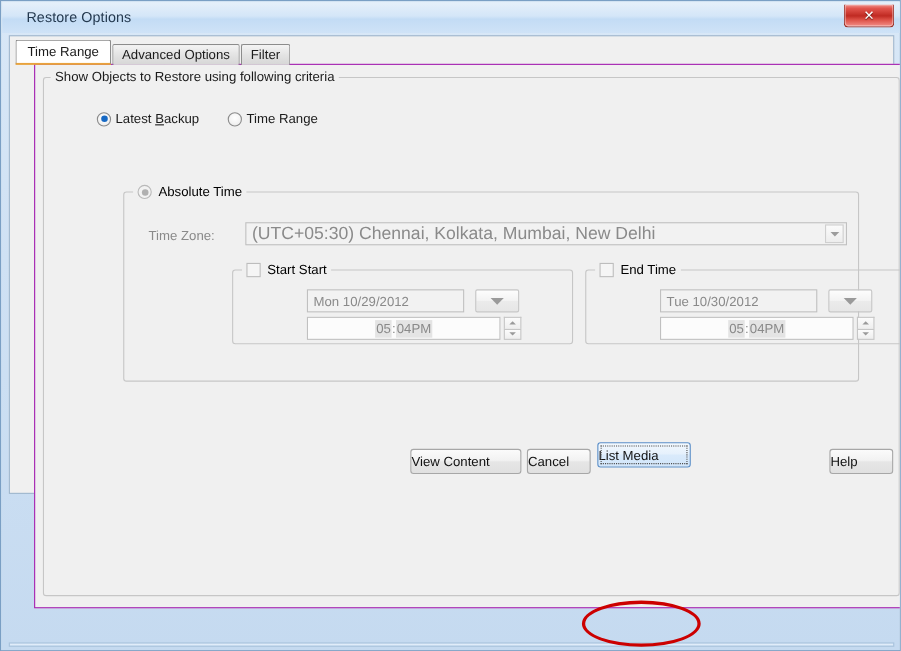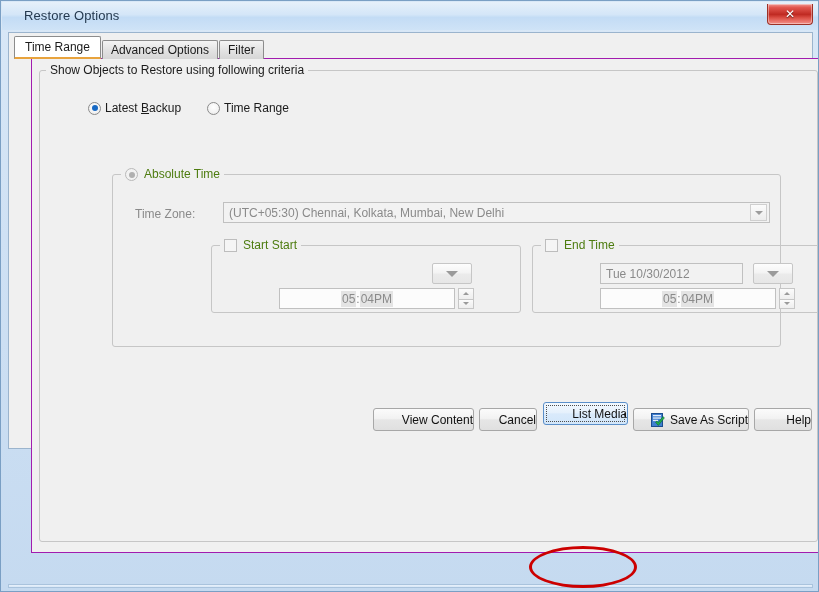--- a/index.html
+++ b/index.html
@@ -180,21 +180,21 @@
     border-radius: 50%;
     background: #1769c4;
   }
   .radio.disabled {
     border-color: #b9b9b9;
     background: #f2f2f2;
   }
   .radio.disabled.checked::after { background: #b0b0b0; }
 
   .radio-label { margin-left: 4px; font-size: 12px; color: #1b1b1b; white-space: nowrap; }
-  .radio-label.disabled { color: #4d7c0f; text-align: right; }
+  .radio-label.disabled { color: #000000; text-align: right; }
   .radio-label u { text-decoration: underline; }
 
   
   .checkbox {
     width: 13px; height: 13px;
     border: 1px solid #bdbdbd;
     background: #f5f5f5;
     box-sizing: border-box;
     flex: 0 0 auto;
   }
@@ -254,21 +254,21 @@
     box-sizing: border-box;
     border: 1px solid #c0c0c0;
     background: #f2f2f2;
     height: 21px;
     display: flex;
     align-items: center;
   }
   .combo .combo-text {
     flex: 1 1 auto;
     padding: 0 5px;
-    font-size: 12px;
+    font-size: 16px;
     color: #8a8a8a;
     white-space: nowrap;
     overflow: hidden;
   }
   .combo .combo-btn {
     width: 17px;
     height: 17px;
     margin-right: 2px;
     border: 1px solid #cfcfcf;
     background: linear-gradient(to bottom, #fbfbfb, #ededed);
@@ -369,21 +369,21 @@
     position: absolute;
     height: 23px;
     box-sizing: border-box;
     border: 1px solid #a7a7a7;
     border-radius: 3px;
     background: linear-gradient(to bottom, #fbfbfb 0%, #f2f2f2 45%, #e6e6e6 52%, #e0e0e0 100%);
     font-size: 12px;
     color: #111111;
     display: flex;
     align-items: center;
-    justify-content: flex-end;
+    justify-content: flex-start;
     gap: 5px;
     white-space: nowrap;
     font-family: "Liberation Sans", sans-serif;
   }
   .btn.focused {
     border: 1px solid #5b8fc9;
     background: linear-gradient(to bottom, #f2f8fe 0%, #e6f1fc 45%, #d9eafb 52%, #d2e6fa 100%);
   }
   .btn.focused .focus-ring {
     position: absolute;
@@ -476,20 +476,21 @@
             <span class="combo-btn">
                 <span class="arrow-down"></span>
               </span>
           </div>
 
           <div class="groupbox" id="start-group">
             <div class="legend">
               <span class="checkbox"></span>
               <span class="radio-label disabled" style="margin-left:1px;">Start Start</span>
             </div>
+            <div class="field" style="left:67px; top:17px; width:143px;">Mon 10/29/2012</div>
             <div class="dropbtn" style="left:220px; top:17px;">
               <span class="arrow-down"></span>
             </div>
             <div class="timefield" style="left:67px; top:42px; width:176px;">
               <span class="seg-sel">05</span>
               <span class="seg">:</span>
               <span class="seg-sel">04PM</span>
             </div>
             <div class="spinner" style="left:246px; top:42px;">
               <div>
@@ -534,32 +535,20 @@
       <div class="btn" style="left:364px; top:8px; width:101px;">
         <span>View Content</span>
       </div>
       <div class="btn" style="left:470px; top:8px; width:58px;">
         <span>Cancel</span>
       </div>
       <div class="btn focused" style="left:534px; top:2px; width:85px; position:absolute;">
         <span class="focus-ring"></span>
         <span>List Media</span>
       </div>
-      <div class="btn" style="left:624px; top:8px; width:116px;">
-        <span class="script-icon">
-          <svg width="14" height="14" viewBox="0 0 14 14" xmlns="http://www.w3.org/2000/svg">
-            <rect x="0.5" y="0.5" width="11" height="13" fill="#3f7fd0" stroke="#1c4d8f"></rect>
-            <rect x="2" y="2" width="8" height="1.3" fill="#ffffff" opacity="0.85"></rect>
-            <rect x="2" y="4.4" width="8" height="1.3" fill="#ffffff" opacity="0.85"></rect>
-            <rect x="2" y="6.8" width="5" height="1.3" fill="#ffffff" opacity="0.85"></rect>
-            <path d="M4.6 9.2 L7.3 12.5 L13.4 4.8 L11.9 3.7 L7.2 9.6 L5.9 8.1 Z" fill="#21b14c" stroke="#0e6b2b" stroke-width="0.6"></path>
-          </svg>
-        </span>
-        <span>Save As Script</span>
-      </div>
       <div class="btn" style="left:745px; top:8px; width:58px;">
         <span>Help</span>
       </div>
     </div>
 
   </div>
 
   <div class="annot-ellipse" style="left:528px; top:545px; width:102px; height:36px;"></div>
 
   <div class="statusstrip"></div>

